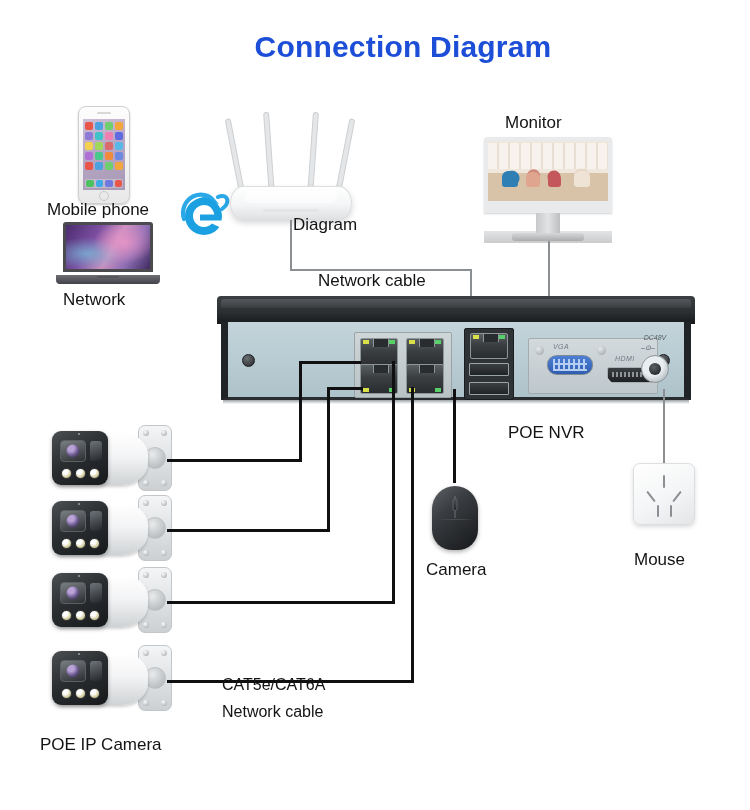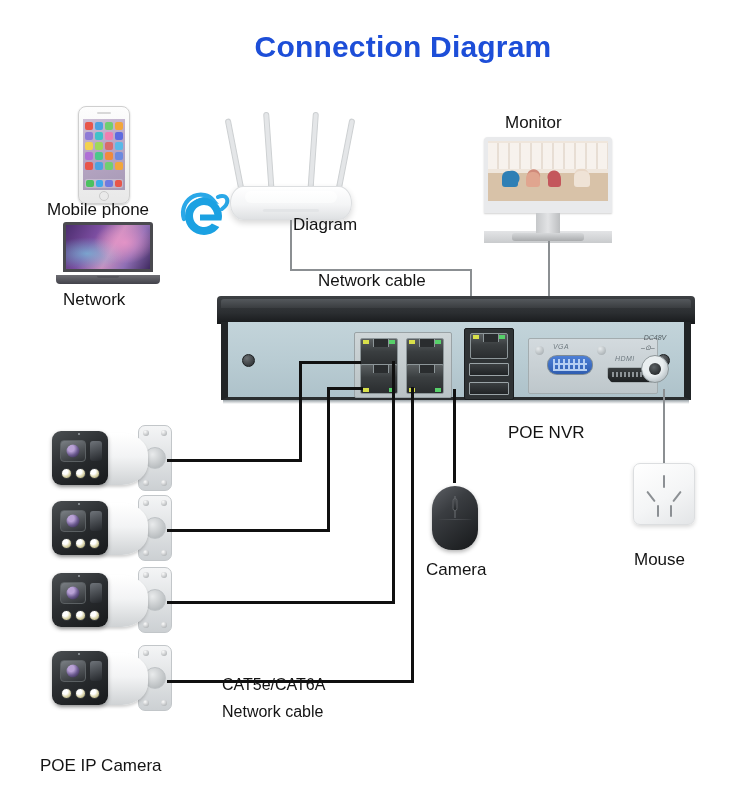--- a/index.html
+++ b/index.html
@@ -518,21 +518,21 @@
       <div class="cam-lens"></div>
       <div class="cam-ir"></div>
       <div class="cam-leds">
         <span class="cam-led"></span>
           <span class="cam-led"></span>
           <span class="cam-led"></span>
       </div>
     </div>
   </div>
 
-  <div class="lbl lbl-18" style="left:40px; top:756px;">POE IP Camera</div>
+  <div class="lbl lbl-18" style="left:40px; top:735px;">POE IP Camera</div>
 
   <div class="wire wire-h" style="left:167px; top:459px; width:135px;"></div>
   <div class="wire wire-v" style="left:299px; top:361px; height:100px;"></div>
   <div class="wire wire-h" style="left:299px; top:361px; width:62px;"></div>
 
   <div class="wire wire-h" style="left:167px; top:529px; width:163px;"></div>
   <div class="wire wire-v" style="left:327px; top:387px; height:144px;"></div>
   <div class="wire wire-h" style="left:327px; top:387px; width:36px;"></div>
 
   <div class="wire wire-h" style="left:167px; top:601px; width:228px;"></div>

